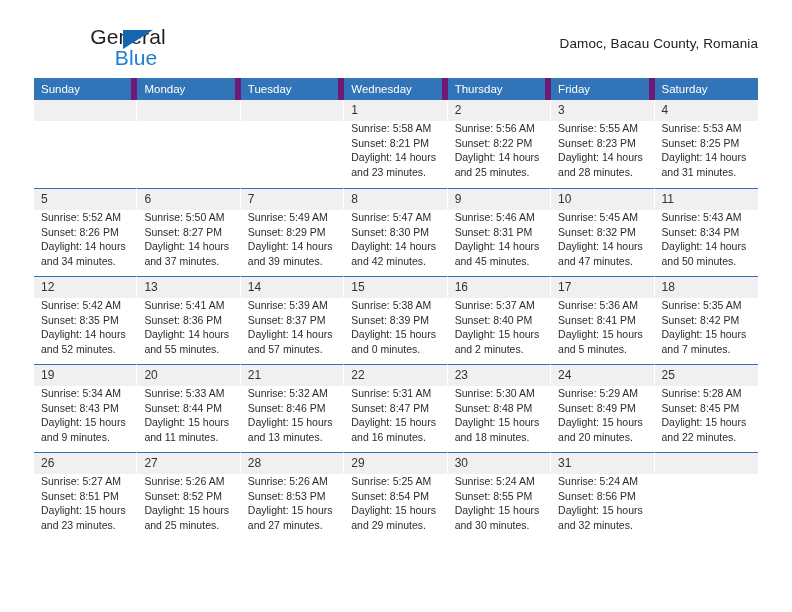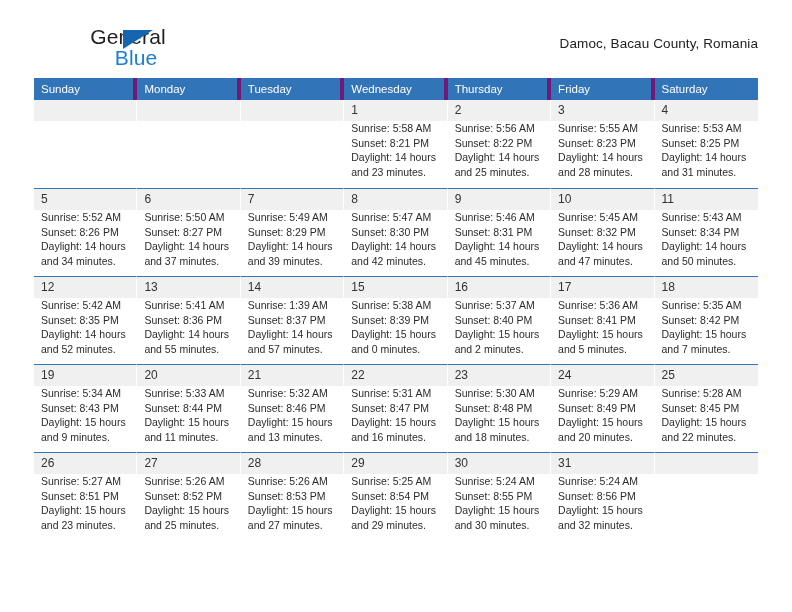--- a/index.html
+++ b/index.html
@@ -92,21 +92,21 @@
     table-layout: fixed;
   }
   .calendar th {
     background: #3274b8;
     color: #ffffff;
     font-size: 11.5px;
     font-weight: normal;
     text-align: left;
     padding: 5px 0 5px 7px;
     height: 18px;
-    border-right: 4px solid #701a75;
+    border-right: 6px solid #701a75;
     box-sizing: border-box;
   }
   .calendar th:last-child { border-right: none; margin-top: 17px; }
 
   .calendar td {
     vertical-align: top;
     height: 88px;
     padding: 0;
     border-right: 1px solid #ffffff;
     border-top: 1px solid #3274b8;
@@ -296,21 +296,21 @@
           <div class="cell-body">
             <div>Sunrise: 5:41 AM</div>
             <div>Sunset: 8:36 PM</div>
             <div>Daylight: 14 hours</div>
             <div>and 55 minutes.</div>
           </div>
         </td>
         <td>
           <div class="daynum">14</div>
           <div class="cell-body">
-            <div>Sunrise: 1:39 AM</div>
+            <div>Sunrise: 5:39 AM</div>
             <div>Sunset: 8:37 PM</div>
             <div>Daylight: 14 hours</div>
             <div>and 57 minutes.</div>
           </div>
         </td>
         <td>
           <div class="daynum">15</div>
           <div class="cell-body">
             <div>Sunrise: 5:38 AM</div>
             <div>Sunset: 8:39 PM</div>

